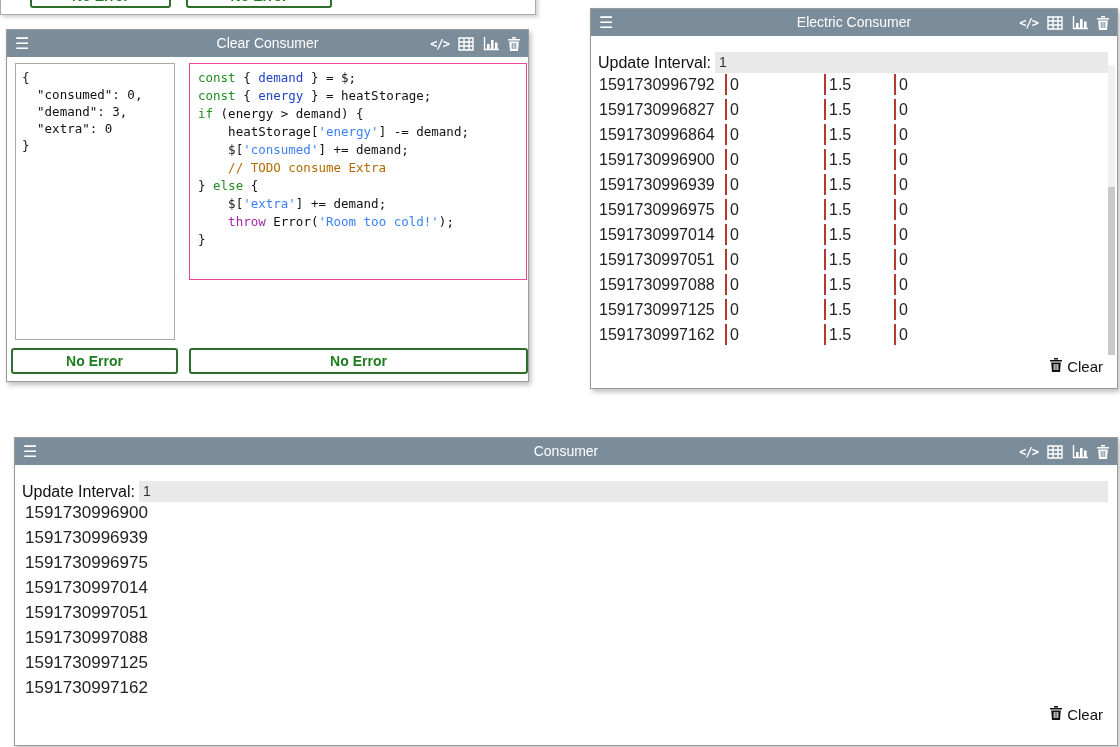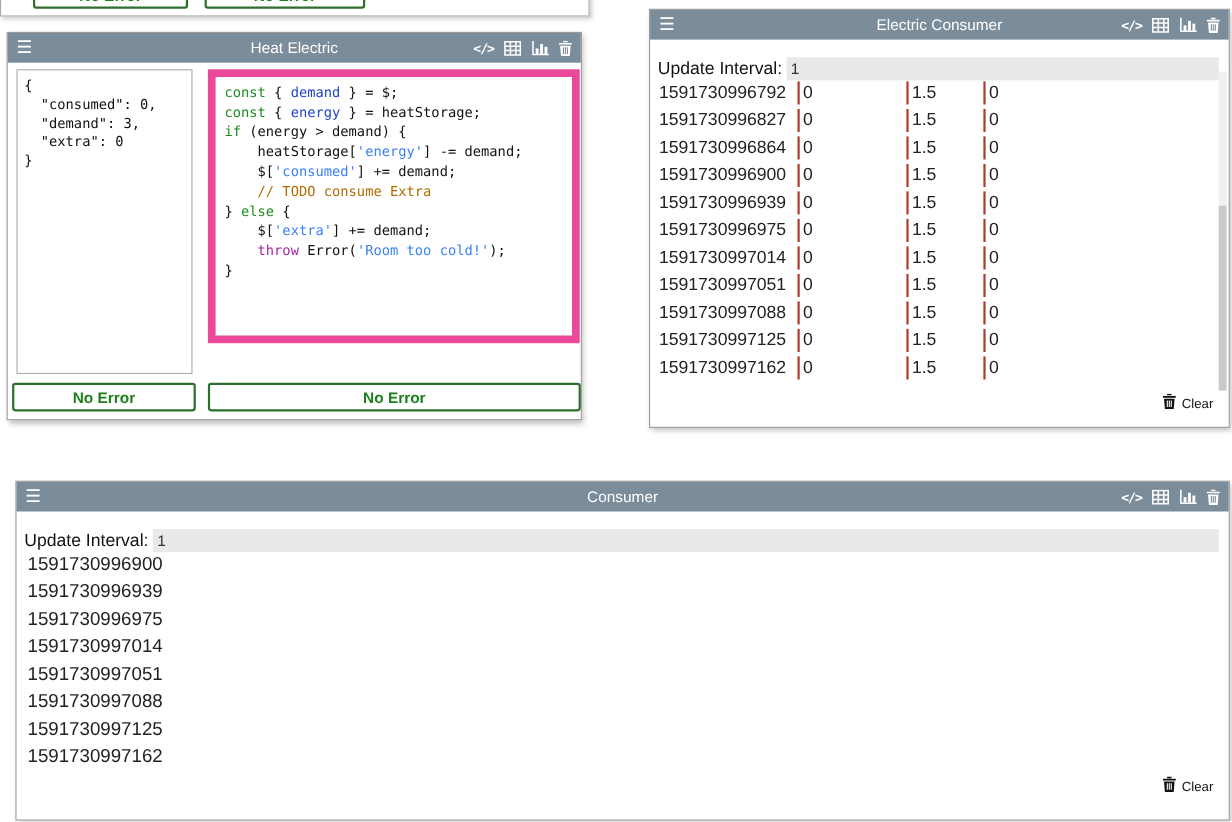--- a/index.html
+++ b/index.html
@@ -24,21 +24,21 @@
                   border:1px solid #aaa;box-shadow:2px 2px 4px rgba(0,0,0,.2);box-sizing:border-box;}
   .frag-btn{position:absolute;bottom:6px;height:24px;border:2px solid #2d6e2d;border-radius:3px;
             box-sizing:border-box;display:flex;align-items:center;justify-content:center;
             color:#1d7e1d;font-weight:bold;font-size:14px;background:#fff;cursor:pointer;overflow:hidden;}
 
   
   .heat{left:6px;top:29px;width:523px;height:353px;}
   .json-box{position:absolute;left:8px;top:33px;width:160px;height:277px;border:1px solid #ababab;
             box-sizing:border-box;padding:5px 6px;font-family:"DejaVu Sans Mono",monospace;
             font-size:12.5px;line-height:17px;white-space:pre;color:#111;overflow:hidden;}
-  .code-box{position:absolute;left:182px;top:33px;width:338px;height:249px;border:7px solid #ec4899;
+  .code-box{position:absolute;left:182px;top:33px;width:338px;height:217px;border:1px solid #ec4899;
             box-sizing:border-box;padding:5px 8px;font-family:"DejaVu Sans Mono",monospace;
             font-size:12.5px;line-height:18px;white-space:pre;overflow:hidden;}
   .tok-p{color:#111;} .tok-k{color:#1f8c1f;} .tok-v{color:#2244cc;}
   .tok-s{color:#3b82f6;} .tok-c{color:#b36b00;} .tok-t{color:#a626a4;}
   .ne-btn{position:absolute;top:318px;height:26px;border:2px solid #2d6e2d;border-radius:3px;
           box-sizing:border-box;display:flex;align-items:center;justify-content:center;
           color:#1d7e1d;font-weight:bold;font-size:14px;background:#fff;cursor:pointer;}
   .ne-left{left:4px;width:167px;}
   .ne-right{left:182px;width:339px;}
 
@@ -50,21 +50,21 @@
 
   
   .electric{left:590px;top:8px;width:528px;height:381px;}
   .ec-rows{position:absolute;left:8px;top:63px;right:16px;}
   .ec-row{display:flex;align-items:center;height:25px;font-size:16px;color:#222;}
   .ec-c0{width:126px;} .ec-c1{width:94px;} .ec-c2{width:65px;}
   .ec-sep{width:0;height:21px;border-left:2px solid #b03a2e;margin-right:3px;}
   .scrollbar{position:absolute;right:2px;top:56px;width:7px;height:290px;background:#f0f0f0;cursor:pointer;}
   .scroll-thumb{position:absolute;left:0;right:0;top:42%;height:58%;background:#c9c9c9;}
 
-  .clear-btn{position:absolute;display:flex;align-items:center;gap:5px;font-size:12px;
+  .clear-btn{position:absolute;display:flex;align-items:center;gap:5px;font-size:15px;
              color:#111;cursor:pointer;}
   .ec-clear{right:14px;top:349px;}
 
   
   .logging{left:14px;top:437px;width:1104px;height:309px;}
   .log-list{position:absolute;left:10px;top:62px;font-size:17px;color:#222;}
   .log-row{height:25px;line-height:25px;}
   .log-clear{right:14px;top:268px;}
 </style>
 </head>
@@ -77,21 +77,21 @@
       <span>No Error</span>
     </div>
     <div class="frag-btn" style="left:185px;width:146px;">
       <span>No Error</span>
     </div>
   </div>
 
   <div class="panel heat">
     <div class="panel-header">
       <span class="hamburger">☰</span>
-      <span class="panel-title">Heat Electric</span>
+      <span class="panel-title">Clear Consumer</span>
       <span class="header-icons">
         <span class="hicon code-glyph">&lt;/&gt;</span>
         <span class="hicon">
           <svg width="16" height="14" viewBox="0 0 16 14">
               <path fill="none" stroke="#fff" stroke-width="1.4" d="M1 1h14v12H1zM1 5h14M1 9h14M6 1v12M11 1v12"></path>
             </svg>
         </span>
         <span class="hicon">
           <svg width="16" height="14" viewBox="0 0 16 14">
               <path fill="none" stroke="#fff" stroke-width="1.4" d="M1.5 0v12.5H16"></path>

